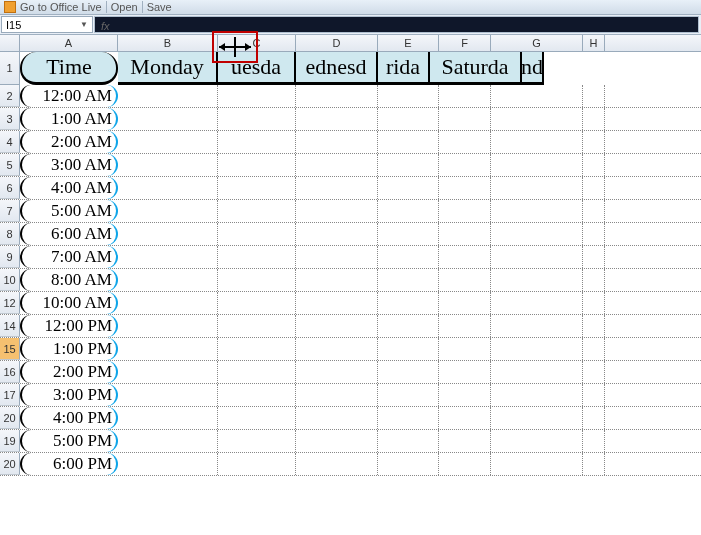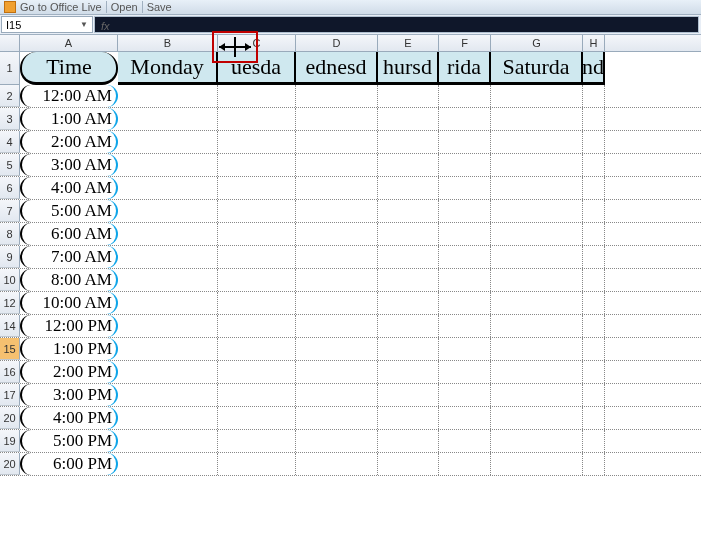--- a/index.html
+++ b/index.html
@@ -239,21 +239,20 @@
   </div>
 
   <div class="rows">
 
     <div class="row hdr">
       <div class="rh">1</div>
       <div class="cell c-A">Time</div>
       <div class="cell c-B">Monday</div>
       <div class="cell c-C">uesda</div>
       <div class="cell c-D">ednesd</div>
-      <div class="cell c-E">hursd</div>
       <div class="cell c-F">rida</div>
       <div class="cell c-G">Saturda</div>
       <div class="cell c-H">nd</div>
     </div>
 
     <div class="row data">
       <div class="rh">2</div>
       <div class="cell c-A">12:00 AM</div>
       <div class="cell c-B"></div>
       <div class="cell c-C"></div>

